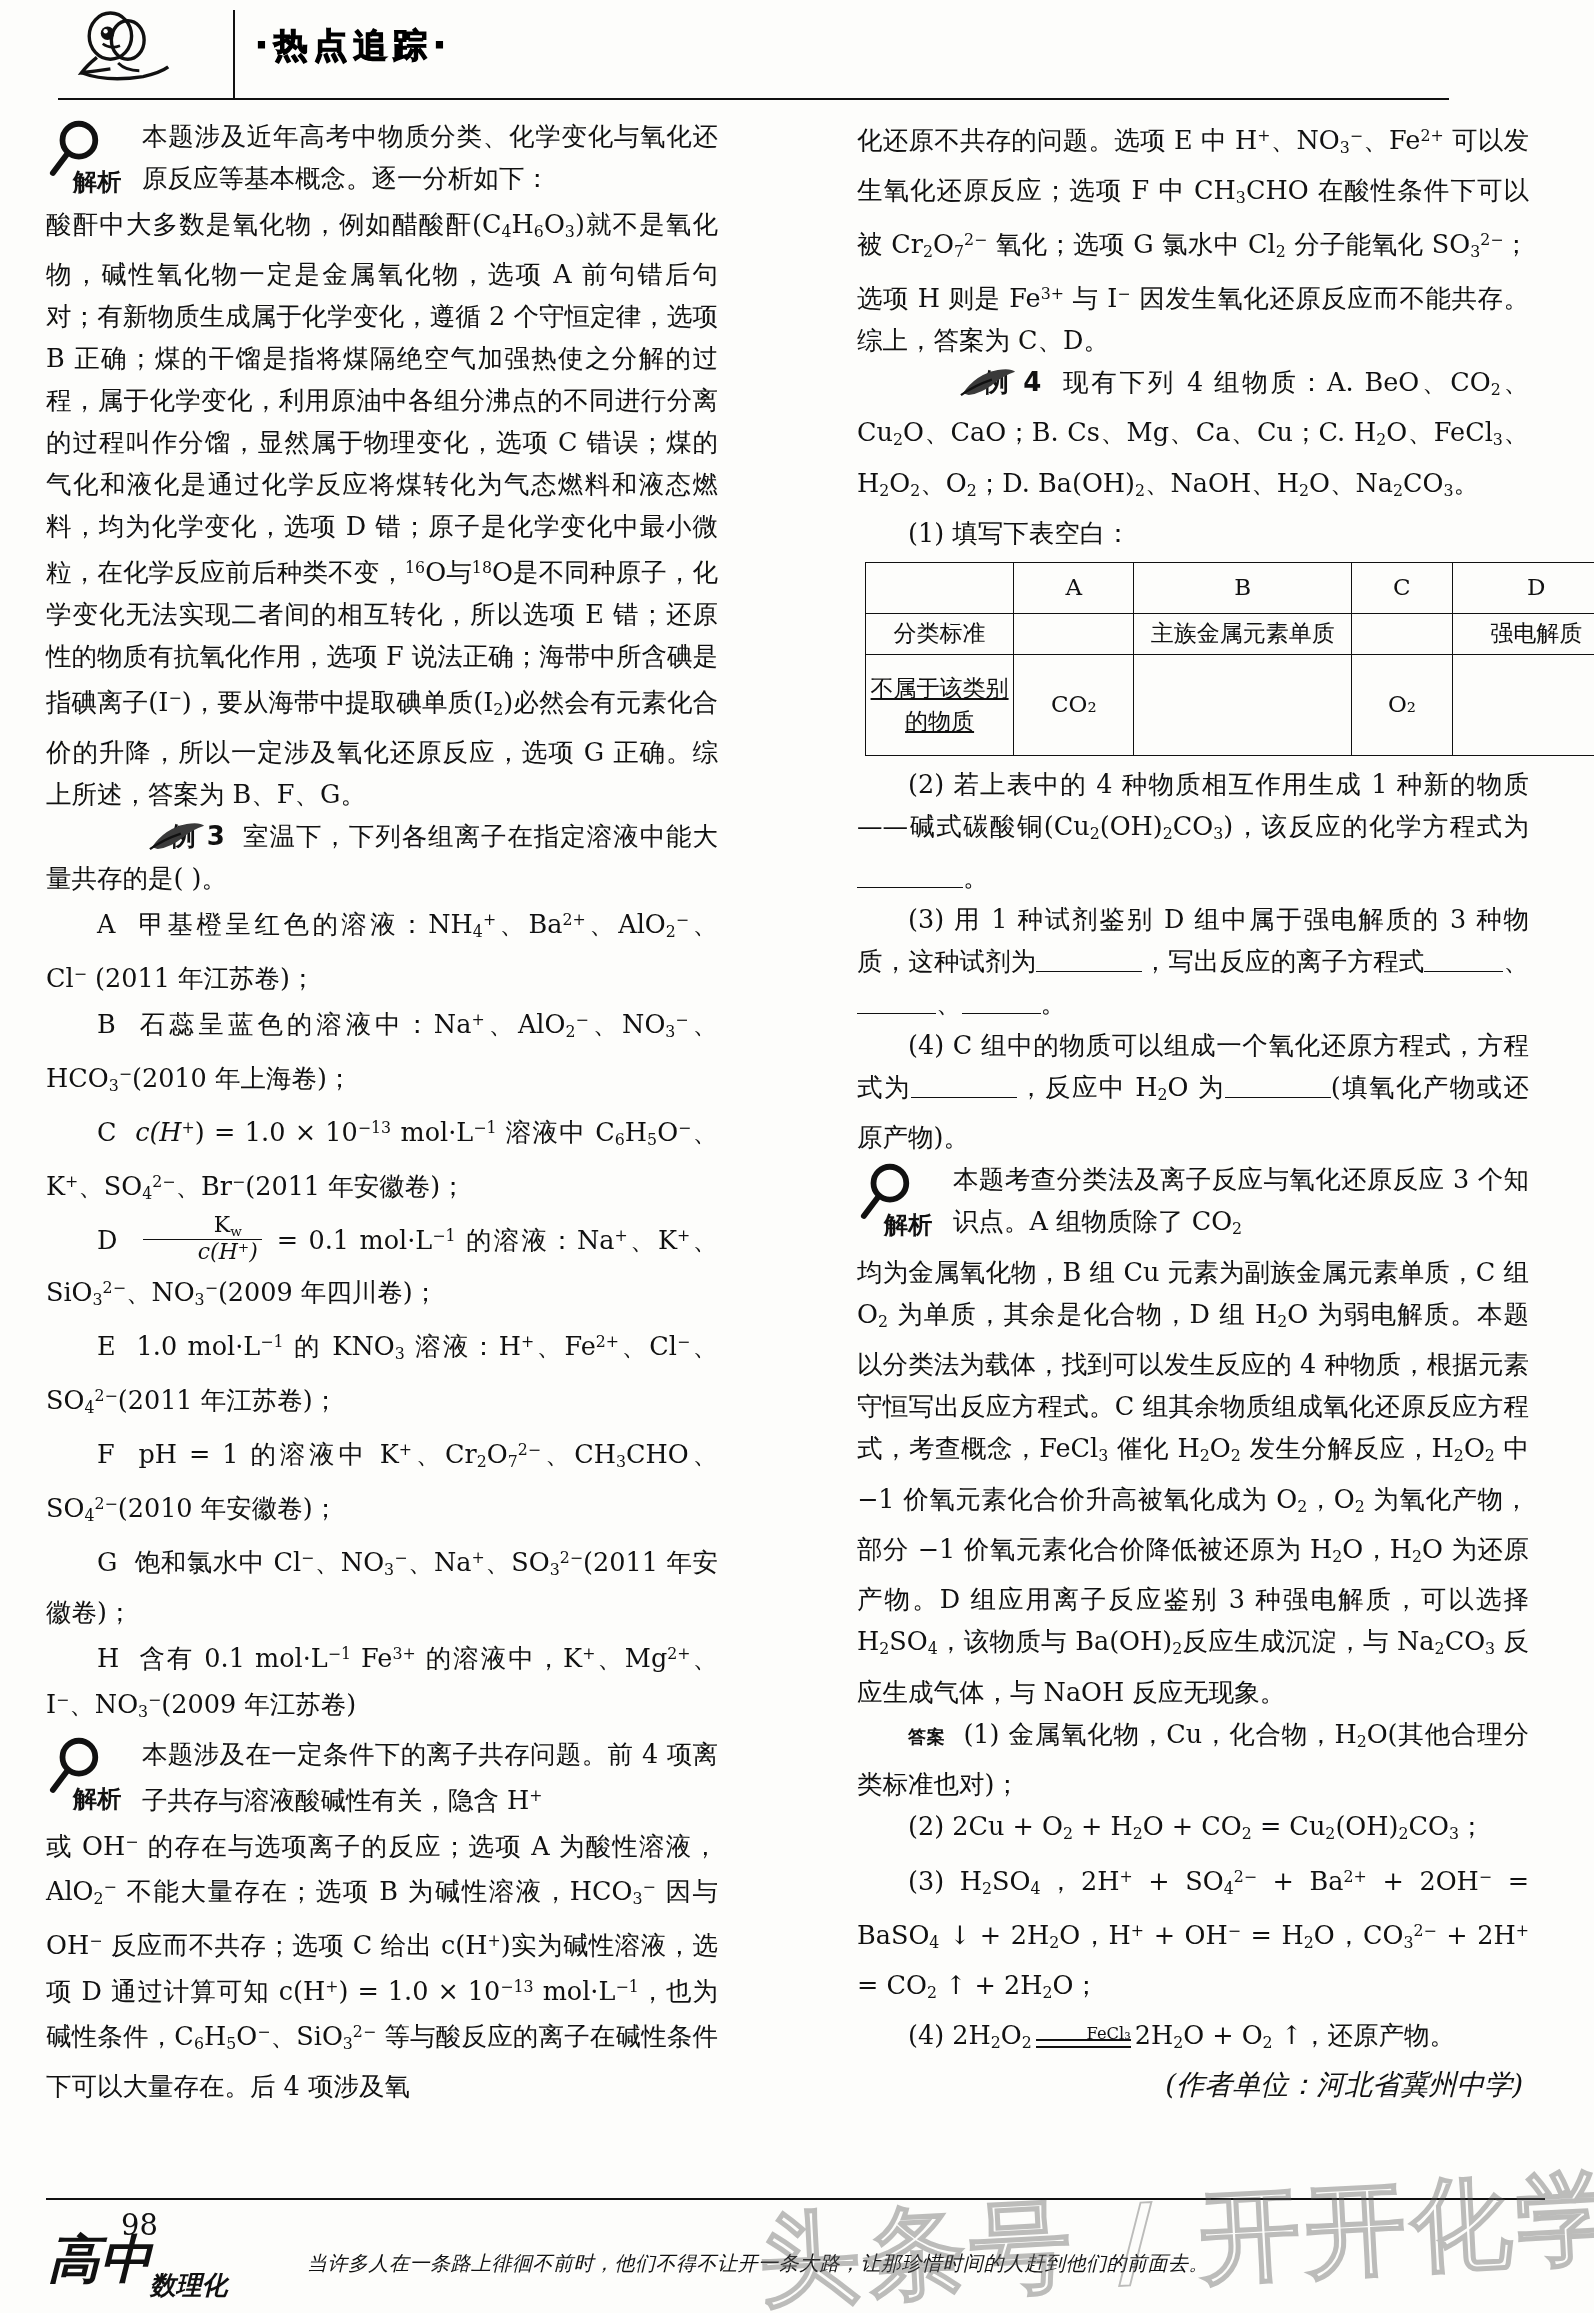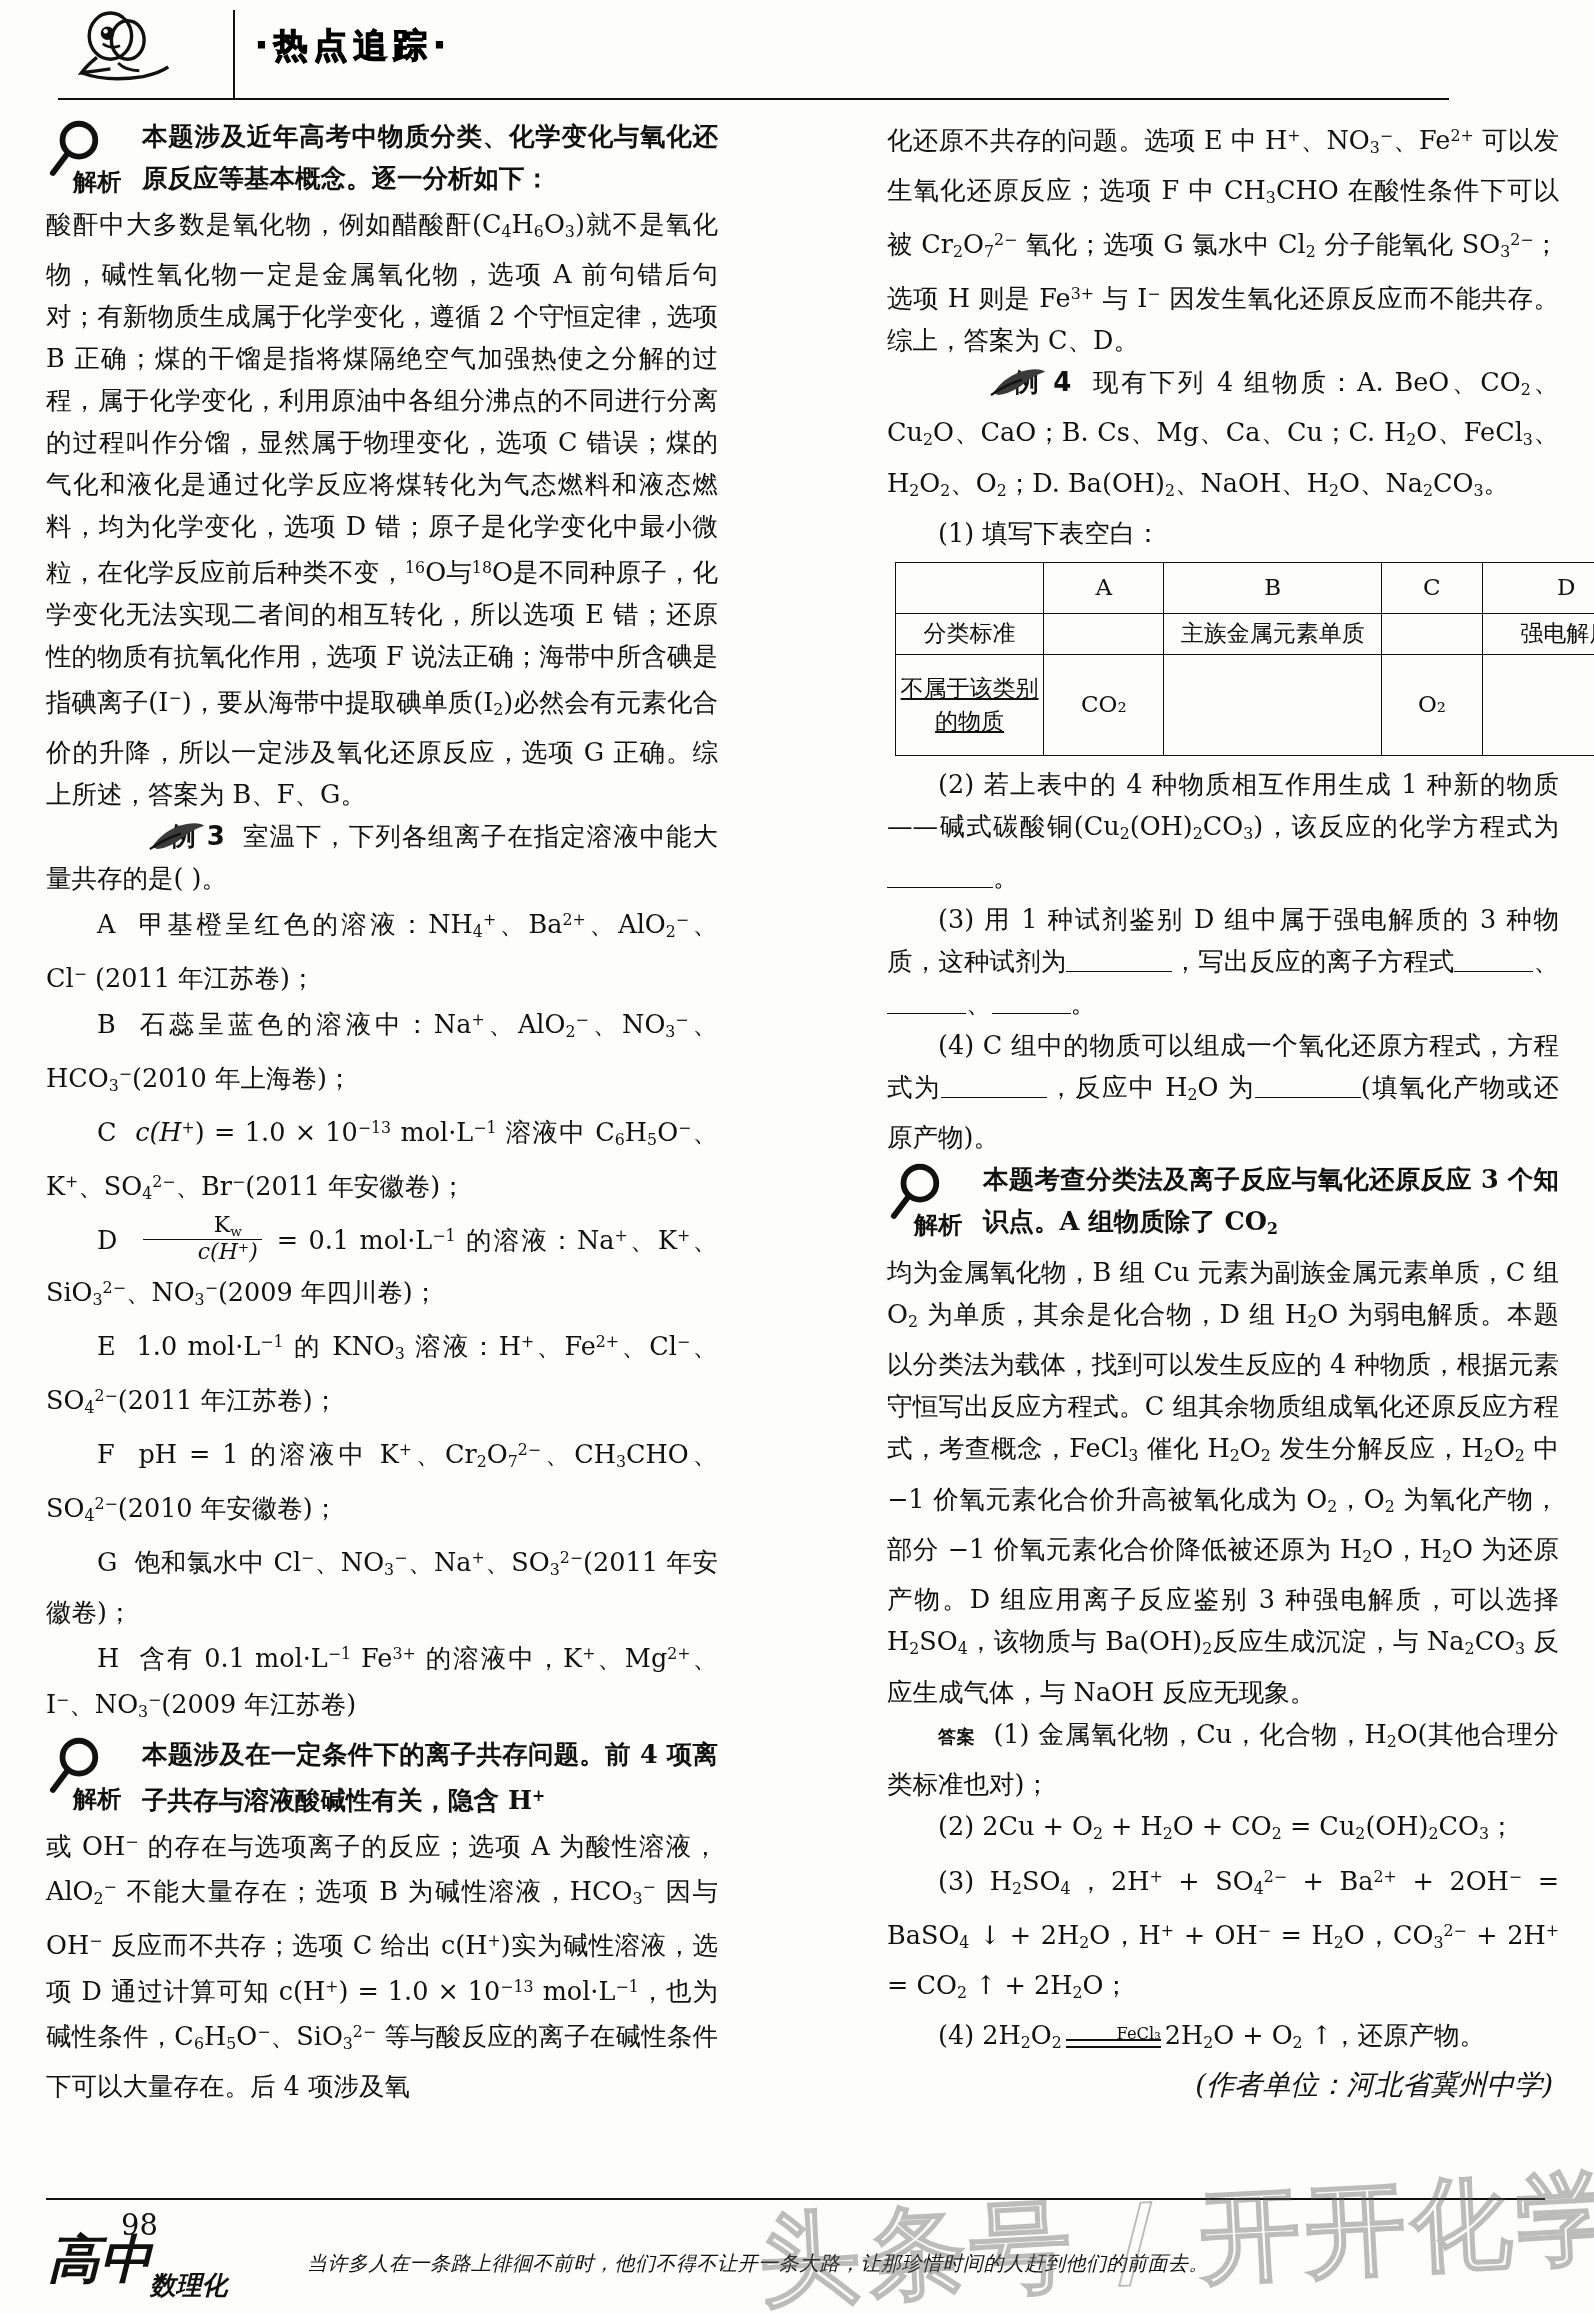--- a/index.html
+++ b/index.html
@@ -49,33 +49,33 @@
     top:115px;
     width:534px;
     font-size:25.5px;
     line-height:42px;
     text-align:justify;
     text-justify:inter-ideograph;
   }
   .col-left { left:46px; }
   .col-right { left:580px; width:538px; }
   
-  .col-right { left:887px; width:672px; }
+  .col-right { left:857px; width:672px; }
   .col-left  { left:46px;  width:672px; }
 
   p { margin:0; text-indent:0; }
   .indent { text-indent:2em; }
 
   
   .tag-block { position:relative; min-height:88px; }
   .tag-icon {
     position:absolute; left:1.9px; top:1.9px; width:83px; height:81px;
   }
   .tag-icon svg{display:block;}
-  .tag-body { padding-left:96px;font-weight:bold; }
+  .tag-body { padding-left:96px; }
 
   .ex-marker {
     display:inline-block; vertical-align:-5.8px;
     width:60px; height:33px; margin-right:3.8px;
     position:relative; top:1.9px;
   }
   .ex-label {
     font-family:"DejaVu Sans", sans-serif;
     font-weight:bold;
     font-size:26px;

